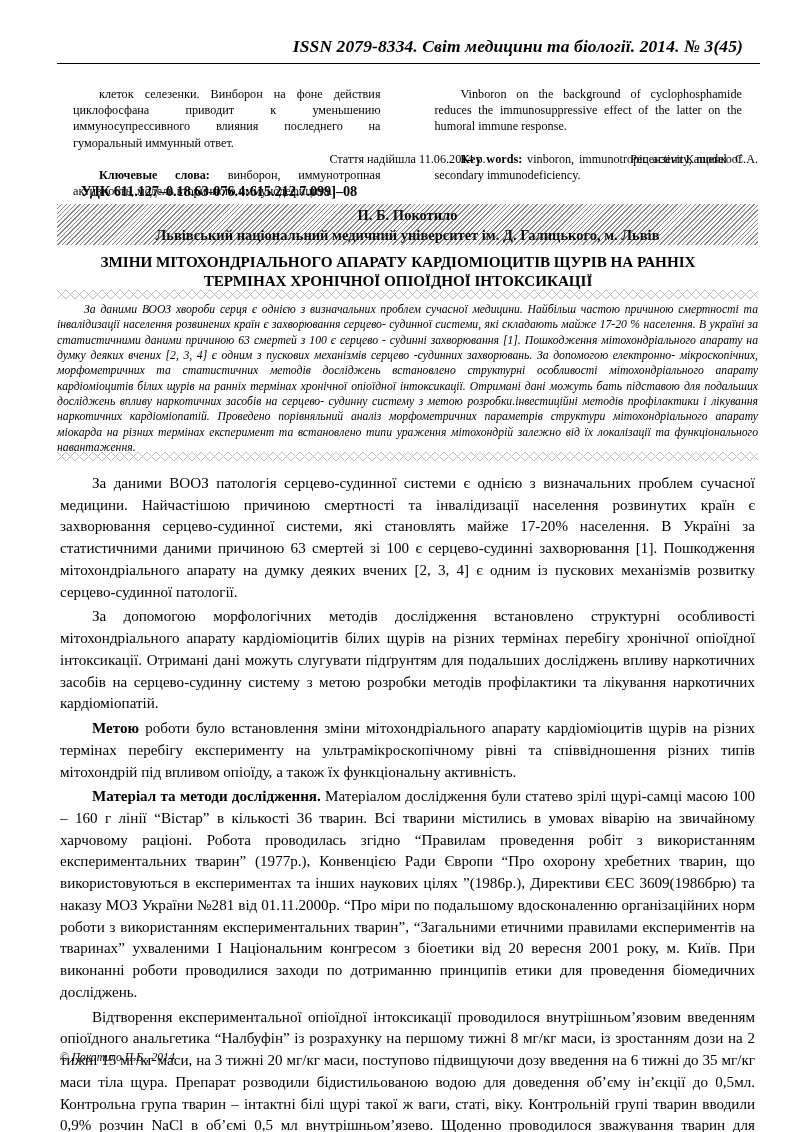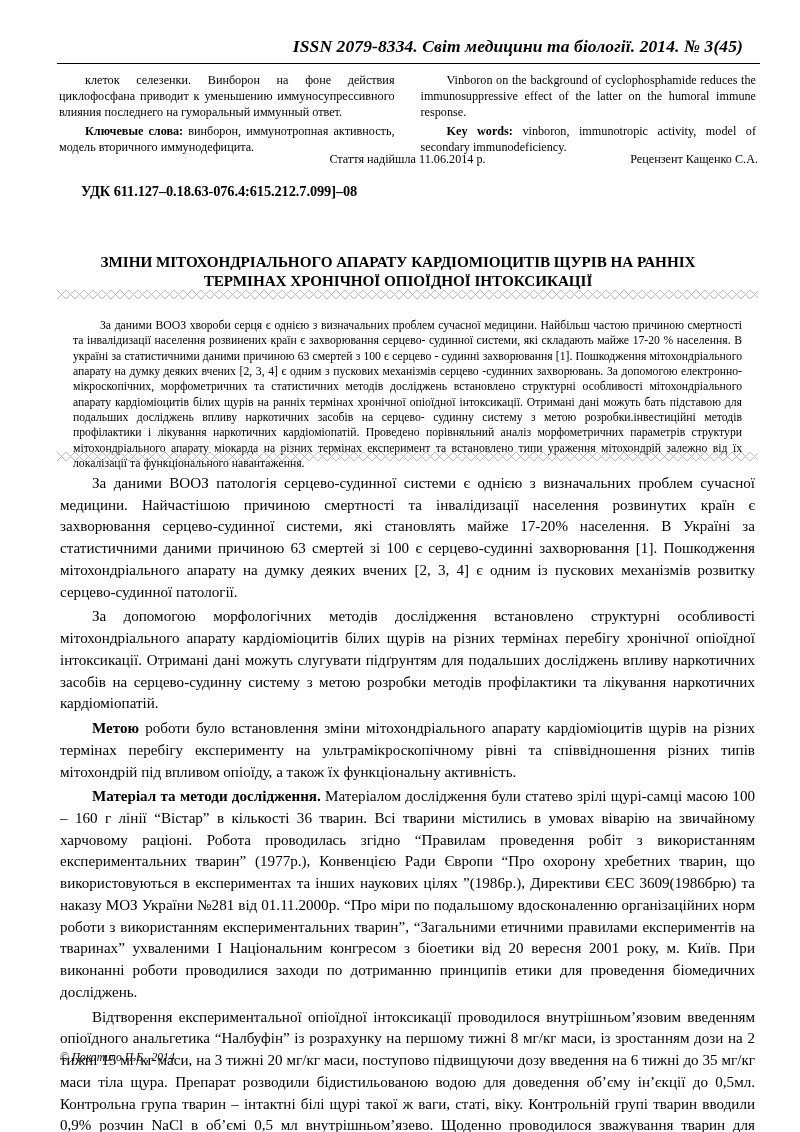--- a/index.html
+++ b/index.html
@@ -56,21 +56,21 @@
     gap: 22px;
     font-size: 12.2px;
     line-height: 1.33;
   }
   .col {
     flex: 1 1 0;
     text-align: justify;
     text-justify: inter-word;
   }
   .col p {
-    margin: 2px;
+    margin: 16px;
   }
   .ind {
     text-indent: 26px;
   }
   .kw-label {
     font-weight: bold;
   }
   .recv-line {
     position: absolute;
     top: 152px;
@@ -162,21 +162,21 @@
   .summary {
     position: absolute;
     top: 302px;
     left: 57px;
     right: 42px;
     font-size: 11.7px;
     line-height: 1.31;
     text-align: justify;
     text-justify: inter-word;
   }
-  .summary p { margin: 16px; }
+  .summary p { margin: 0; font-style: italic; }
   .summary .ind { text-indent: 27px; }
   .summary .kw { text-indent: 27px; }
 
   
   .body-text {
     position: absolute;
     top: 470px;
     left: 57px;
     right: 42px;
     font-size: 15.1px;
@@ -226,20 +226,24 @@
       <p class="ind">Vinboron on the background of cyclophosphamide reduces the immunosuppressive effect of the latter on the humoral immune response.</p>
       <p class="ind"><span class="kw-label">Key words:</span><span> vinboron, immunotropic activity, model of secondary immunodeficiency.</span></p>
     </div>
   </div>
 
   <div class="recv-line">Стаття надійшла 11.06.2014 р.</div>
   <div class="reviewer-line">Рецензент Кащенко С.А.</div>
 
   <div class="udc">УДК 611.127–0.18.63-076.4:615.212.7.099]–08</div>
 
+  <div class="author-banner">
+    <div class="line">П. Б. Покотило</div>
+    <div class="line">Львівський національний медичний університет ім. Д. Галицького, м. Львів</div>
+  </div>
 
   <div class="article-title">
     <div>ЗМІНИ МІТОХОНДРІАЛЬНОГО АПАРАТУ КАРДІОМІОЦИТІВ ЩУРІВ НА РАННІХ</div>
     <div>ТЕРМІНАХ ХРОНІЧНОЇ ОПІОЇДНОЇ ІНТОКСИКАЦІЇ</div>
   </div>
 
   <div class="wavy wavy-top"></div>
 
   <div class="summary">
     <p class="ind">За даними ВООЗ хвороби серця є однією з визначальних проблем сучасної медицини. Найбільш частою причиною смертності та інвалідизації населення розвинених країн є захворювання серцево- судинної системи, які складають майже 17-20 % населення. В україні за статистичними даними причиною 63 смертей з 100 є серцево - судинні захворювання [1]. Пошкодження мітохондріального апарату на думку деяких вчених [2, 3, 4] є одним з пускових механізмів серцево -судинних захворювань. За допомогою електронно- мікроскопічних, морфометричних та статистичних методів досліджень встановлено структурні особливості мітохондріального апарату кардіоміоцитів білих щурів на ранніх термінах хронічної опіоїдної інтоксикації. Отримані дані можуть бать підставою для подальших досліджень впливу наркотичних засобів на серцево- судинну систему з метою розробки.інвестиційні методів профілактики і лікування наркотичних кардіоміопатій. Проведено порівняльний аналіз морфометричних параметрів структури мітохондріального апарату міокарда на різних термінах експеримент та встановлено типи ураження мітохондрій залежно від їх локалізації та функціонального навантаження.</p>

